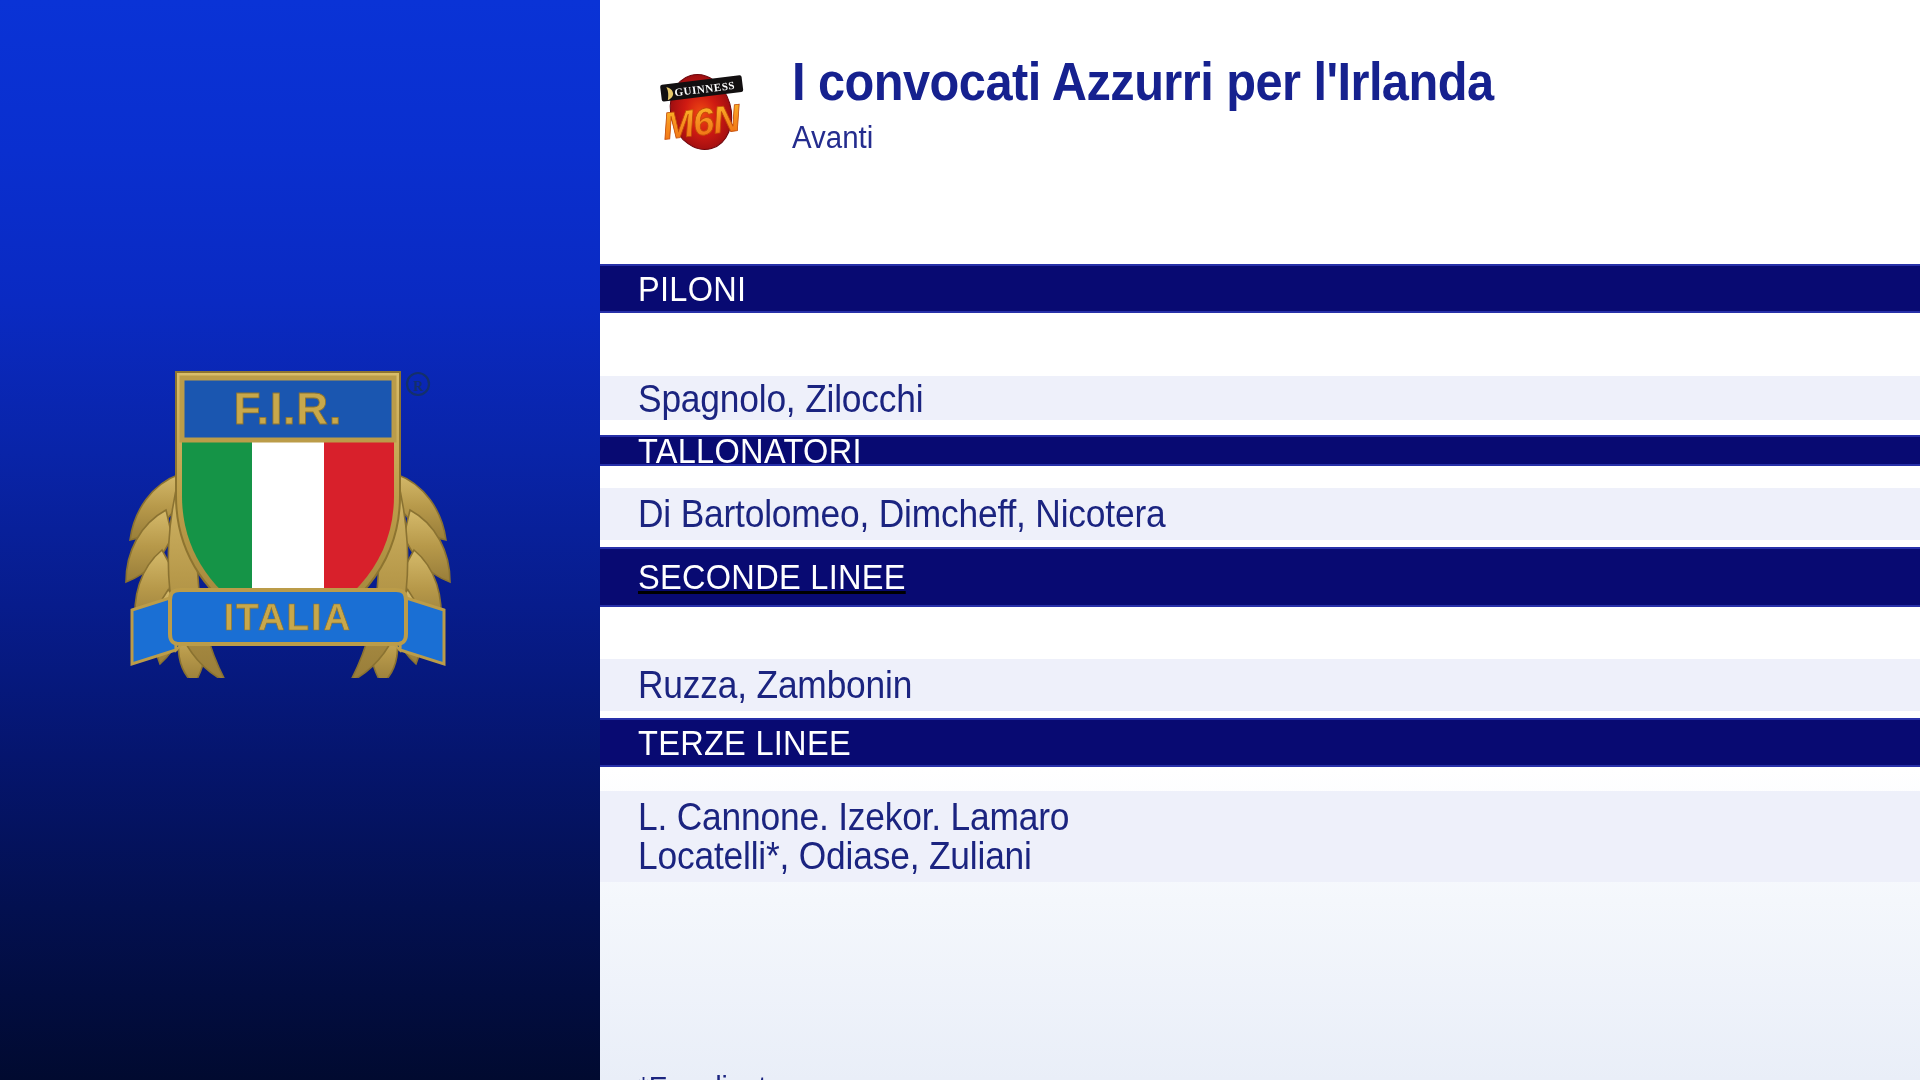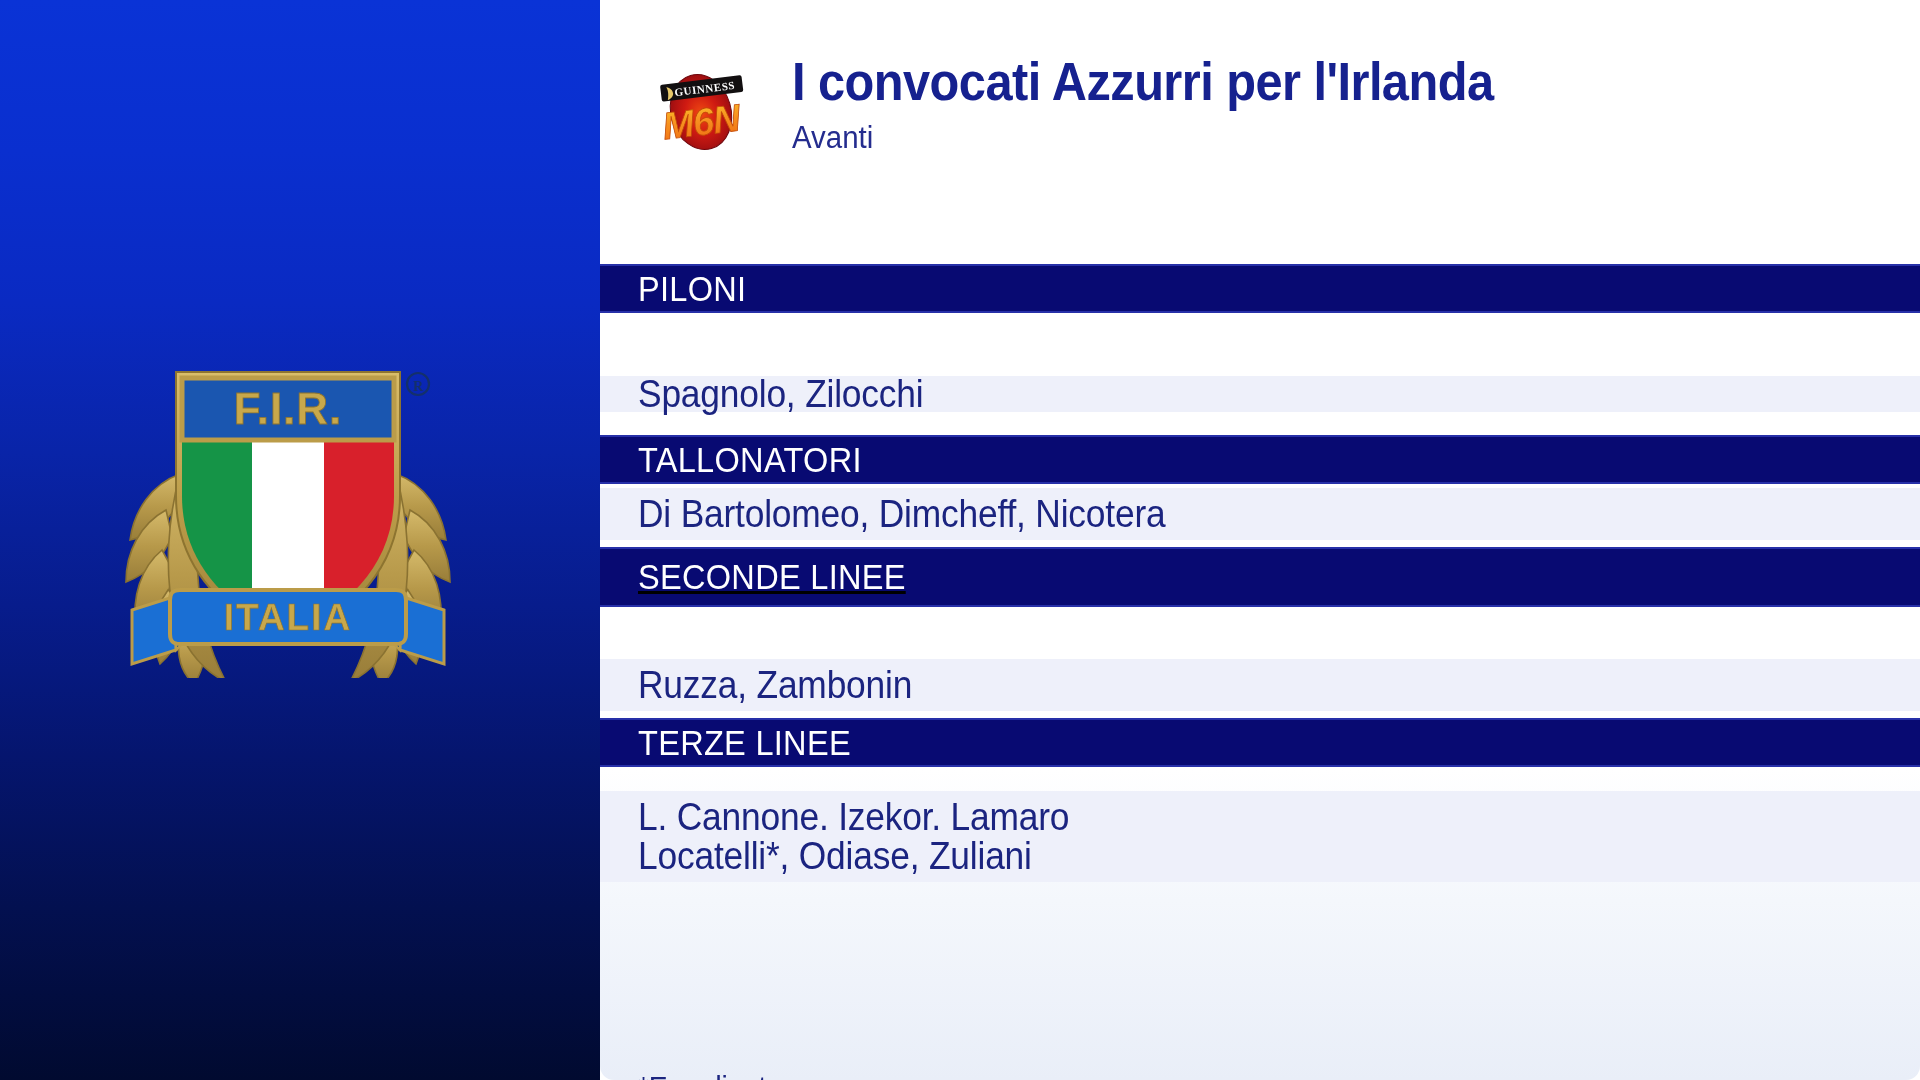--- a/index.html
+++ b/index.html
@@ -106,21 +106,20 @@
   }
 
   
   .table-region {
     position: absolute;
     left: 0;
     top: 264px;
     width: 1320px;
     height: 816px;
     background: linear-gradient(180deg,#ffffff 0%, #ffffff 62%, #f4f7fc 78%, #e9eef8 100%);
-    border-radius: 14px;
   }
 
   .row {
     position: absolute;
     left: 0;
     width: 1320px;
     box-sizing: border-box;
     display: flex;
     align-items: center;
   }
@@ -276,24 +275,24 @@
         <div class="main-title">I convocati Azzurri per l'Irlanda</div>
         <div class="sub-title">Avanti</div>
       </div>
     </div>
 
     <div class="table-region">
 
       <div class="row header-row" style="top: 0px; height: 49px;">
           <span class="row-label">PILONI</span>
         </div>
-        <div class="row player-row" style="top: 112px; height: 36px;">
+        <div class="row player-row" style="top: 112px; height: 44px; align-items: flex-end;">
           <span class="row-label">Spagnolo, Zilocchi</span>
         </div>
-        <div class="row header-row" style="top: 171px; height: 49px;">
+        <div class="row header-row" style="top: 171px; height: 31px;">
           <span class="row-label">TALLONATORI</span>
         </div>
         <div class="row player-row" style="top: 224px; height: 52px;">
           <span class="row-label">Di Bartolomeo, Dimcheff, Nicotera</span>
         </div>
         <div class="row header-row" style="top: 283px; height: 60px; text-decoration: underline;">
           <span class="row-label">SECONDE LINEE</span>
         </div>
         <div class="row player-row" style="top: 395px; height: 52px;">
           <span class="row-label">Ruzza, Zambonin</span>

